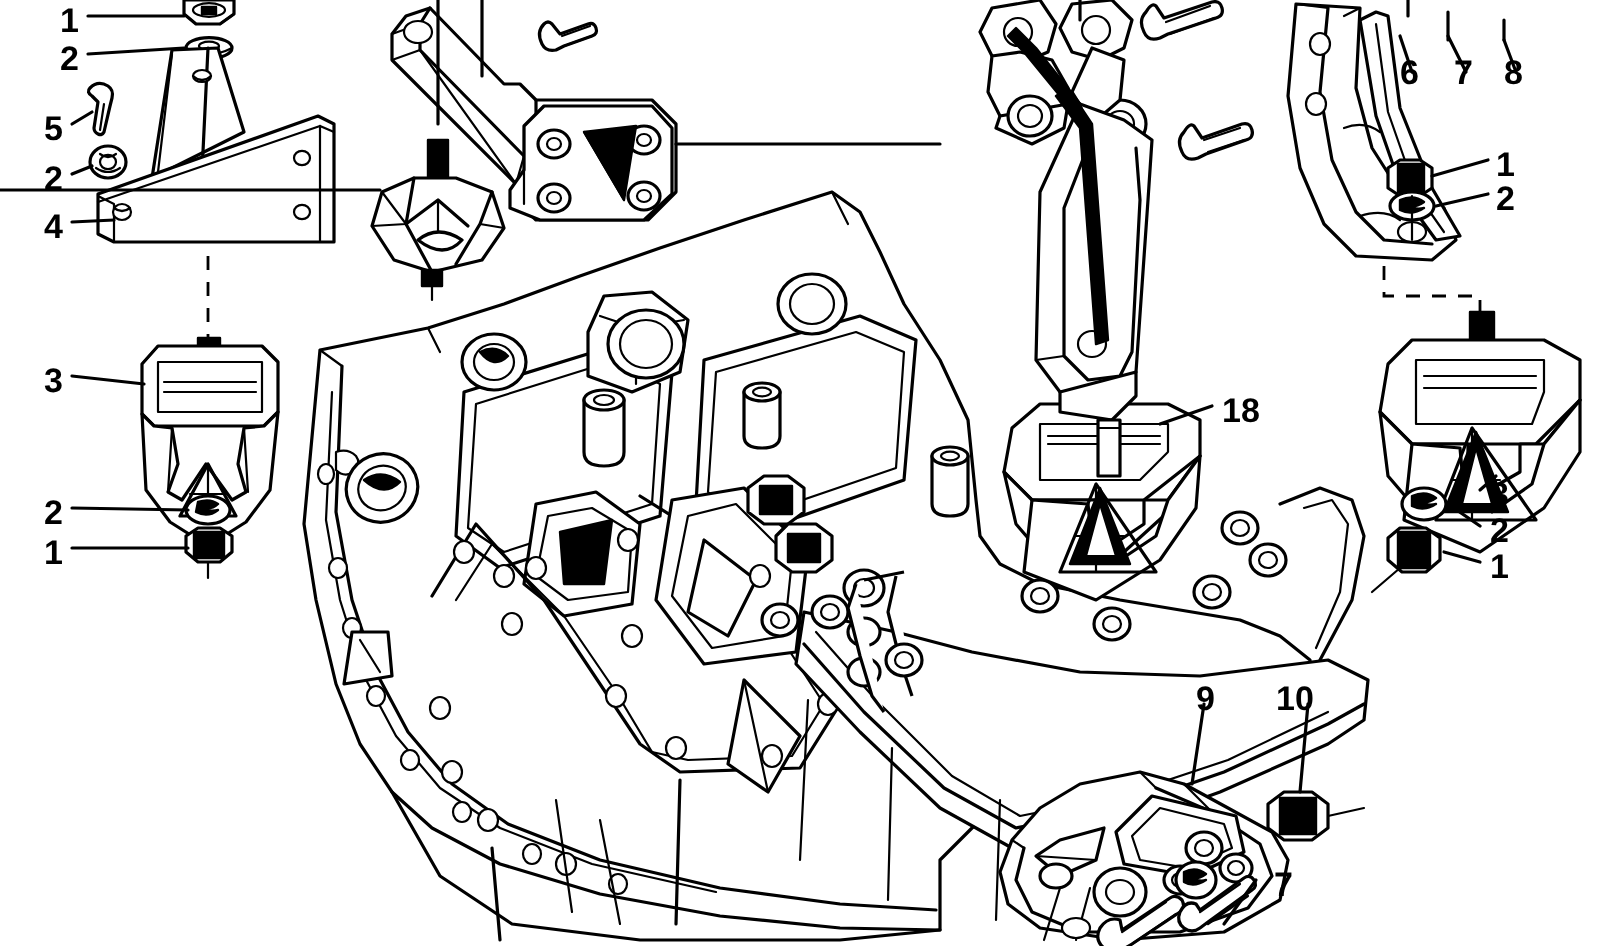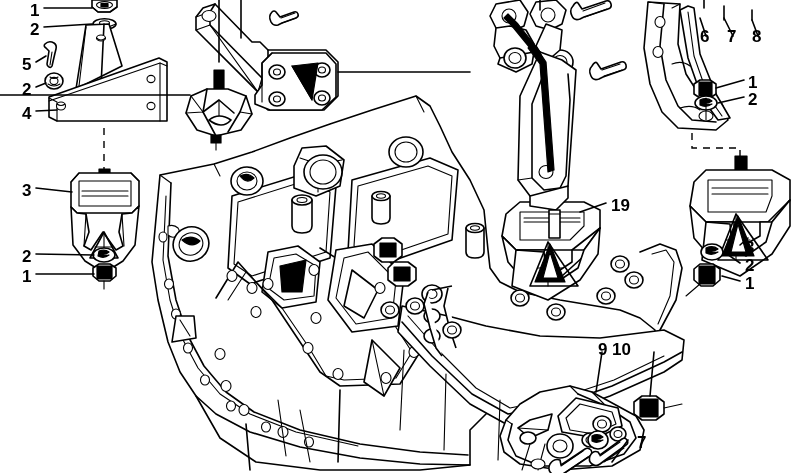--- a/index.html
+++ b/index.html
@@ -457,23 +457,23 @@
   <div class="callout" style="left:22px;top:182px;">3</div>
   <div class="callout" style="left:22px;top:248px;">2</div>
   <div class="callout" style="left:22px;top:268px;">1</div>
 
   <div class="callout" style="left:700px;top:28px;">6</div>
   <div class="callout" style="left:727px;top:28px;">7</div>
   <div class="callout" style="left:752px;top:28px;">8</div>
   <div class="callout" style="left:748px;top:74px;">1</div>
   <div class="callout" style="left:748px;top:91px;">2</div>
 
-  <div class="callout" style="left:611px;top:197px;">19</div>
+  <div class="callout" style="left:611px;top:197px;">18</div>
 
   <div class="callout" style="left:745px;top:239px;">3</div>
   <div class="callout" style="left:745px;top:257px;">2</div>
   <div class="callout" style="left:745px;top:275px;">1</div>
 
   <div class="callout" style="left:598px;top:341px;">9</div>
-  <div class="callout" style="left:612px;top:341px;">10</div>
+  <div class="callout" style="left:638px;top:341px;">10</div>
   <div class="callout" style="left:637px;top:434px;">7</div>
 
 </div>
 
 </body></html>

